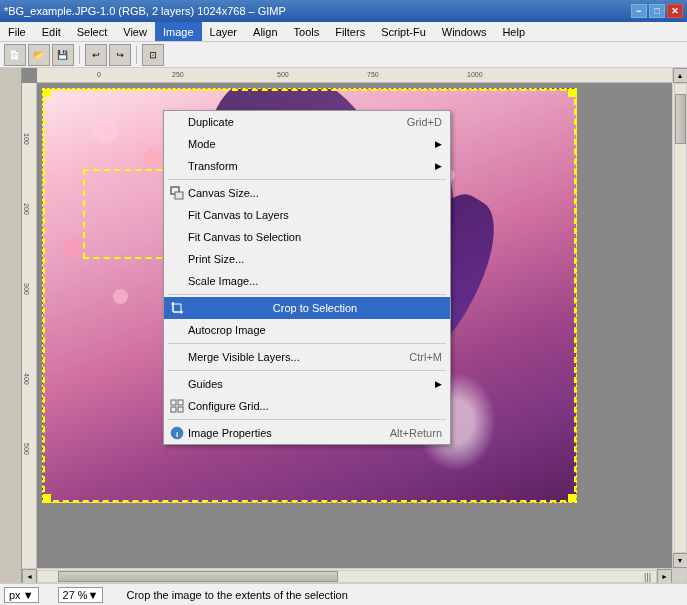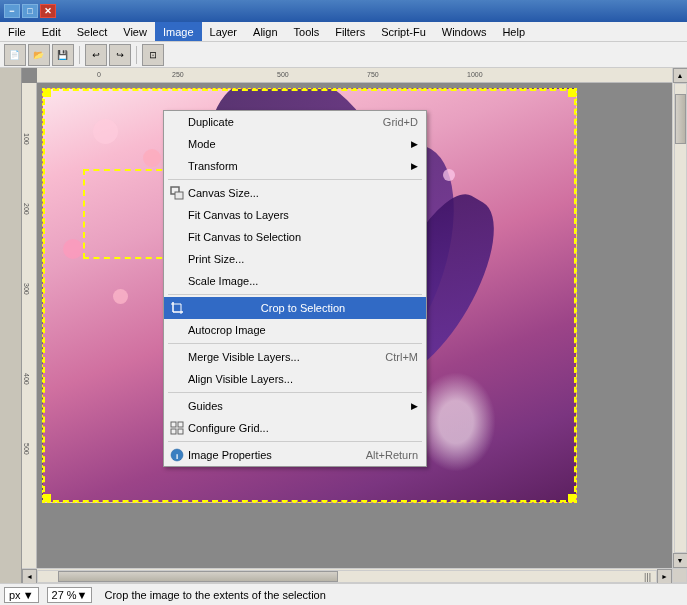--- a/index.html
+++ b/index.html
@@ -139,21 +139,21 @@
     }
 
     
     #status-bar {
       height: 22px;
       background: #f0f0f0;
       border-top: 1px solid #ccc;
       display: flex;
       align-items: center;
       padding: 0 4px;
-      gap: 8px;
+      gap: 19px;
       font-size: 11px;
     }
     .status-unit-box {
       background: white;
       border: 1px solid #999;
       height: 16px;
       padding: 0 4px;
       display: flex;
       align-items: center;
       gap: 2px;
@@ -170,21 +170,21 @@
     .status-text {
       flex: 1;
       padding: 0 4px;
     }
 
     
     #image-menu-dropdown {
       position: absolute;
       top: 42px;
       left: 163px;
-      width: 264px;
+      width: 288px;
       background: #f0f0f0;
       border: 1px solid #999;
       box-shadow: 2px 2px 4px rgba(0,0,0,0.3);
       z-index: 1000;
     }
     .dropdown-item {
       height: 22px;
       display: flex;
       align-items: center;
       padding: 0 8px 0 24px;
@@ -265,20 +265,21 @@
       align-items: center;
       justify-content: center;
       cursor: pointer;
       font-size: 9px;
     }
   </style>
 </head>
 <body>
 
 <div id="title-bar">
+  <span>*BG_example.JPG-1.0 (RGB, 2 layers) 1024x768 – GIMP</span>
   <div id="title-bar-buttons">
     <div class="title-btn minimize">−</div>
     <div class="title-btn maximize">□</div>
     <div class="title-btn close">✕</div>
   </div>
 </div>
 
 <div id="menu-bar">
   <div class="menu-item">File</div>
   <div class="menu-item">Edit</div>
@@ -436,23 +437,20 @@
     </div>
 
     <div class="dropdown-separator"></div>
 
     <div class="dropdown-item">
       <span>Merge Visible Layers...</span>
       <span class="shortcut">Ctrl+M</span>
     </div>
 
 
-    <div class="dropdown-item">
-      <span>Align Visible Layers...</span>
-    </div>
     <div class="dropdown-separator"></div>
 
     <div class="dropdown-item">
       <span>Guides</span>
       <span class="arrow">▶</span>
     </div>
 
     <div class="dropdown-item">
       <span class="icon-area">
         <svg width="14" height="14" viewBox="0 0 14 14">

